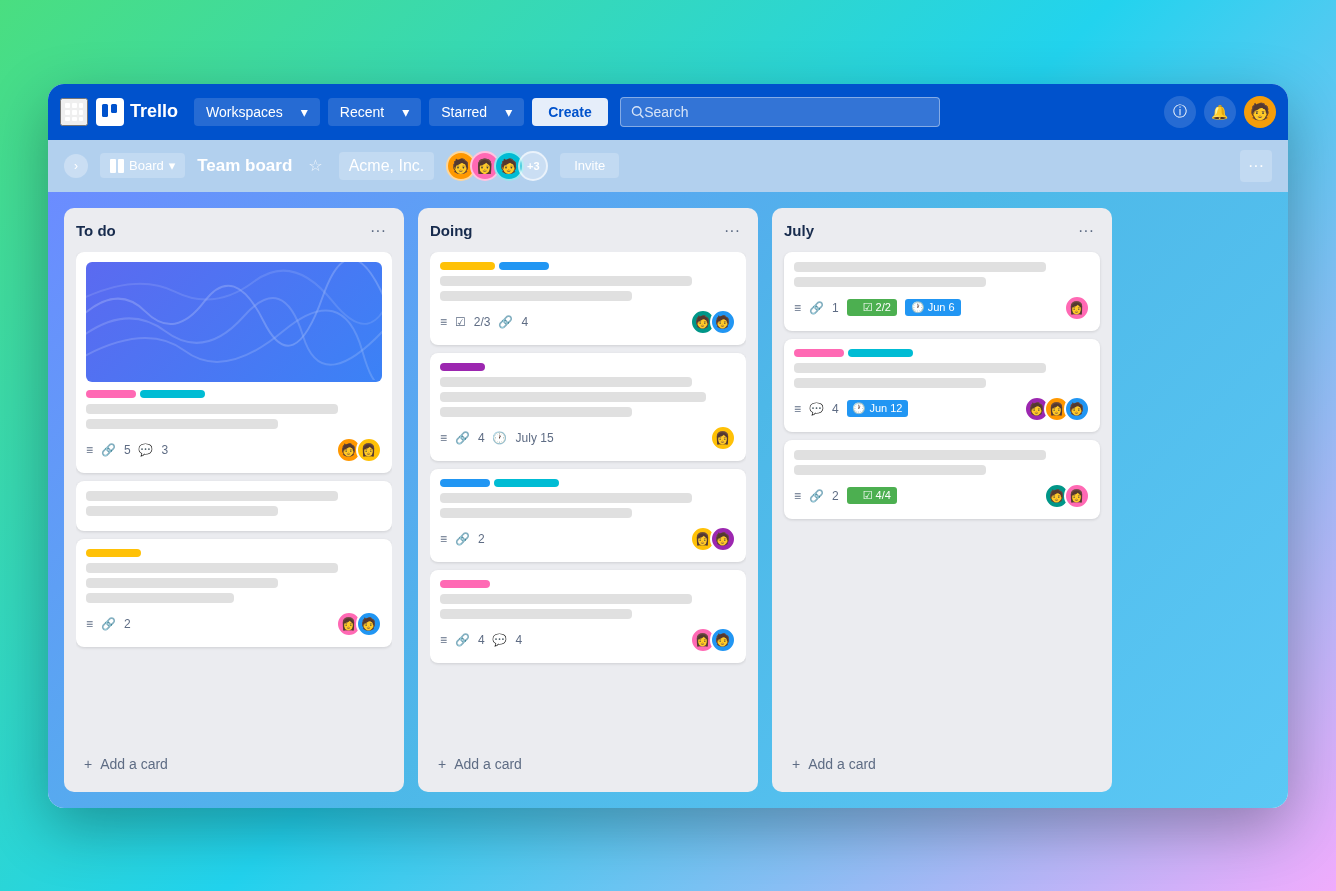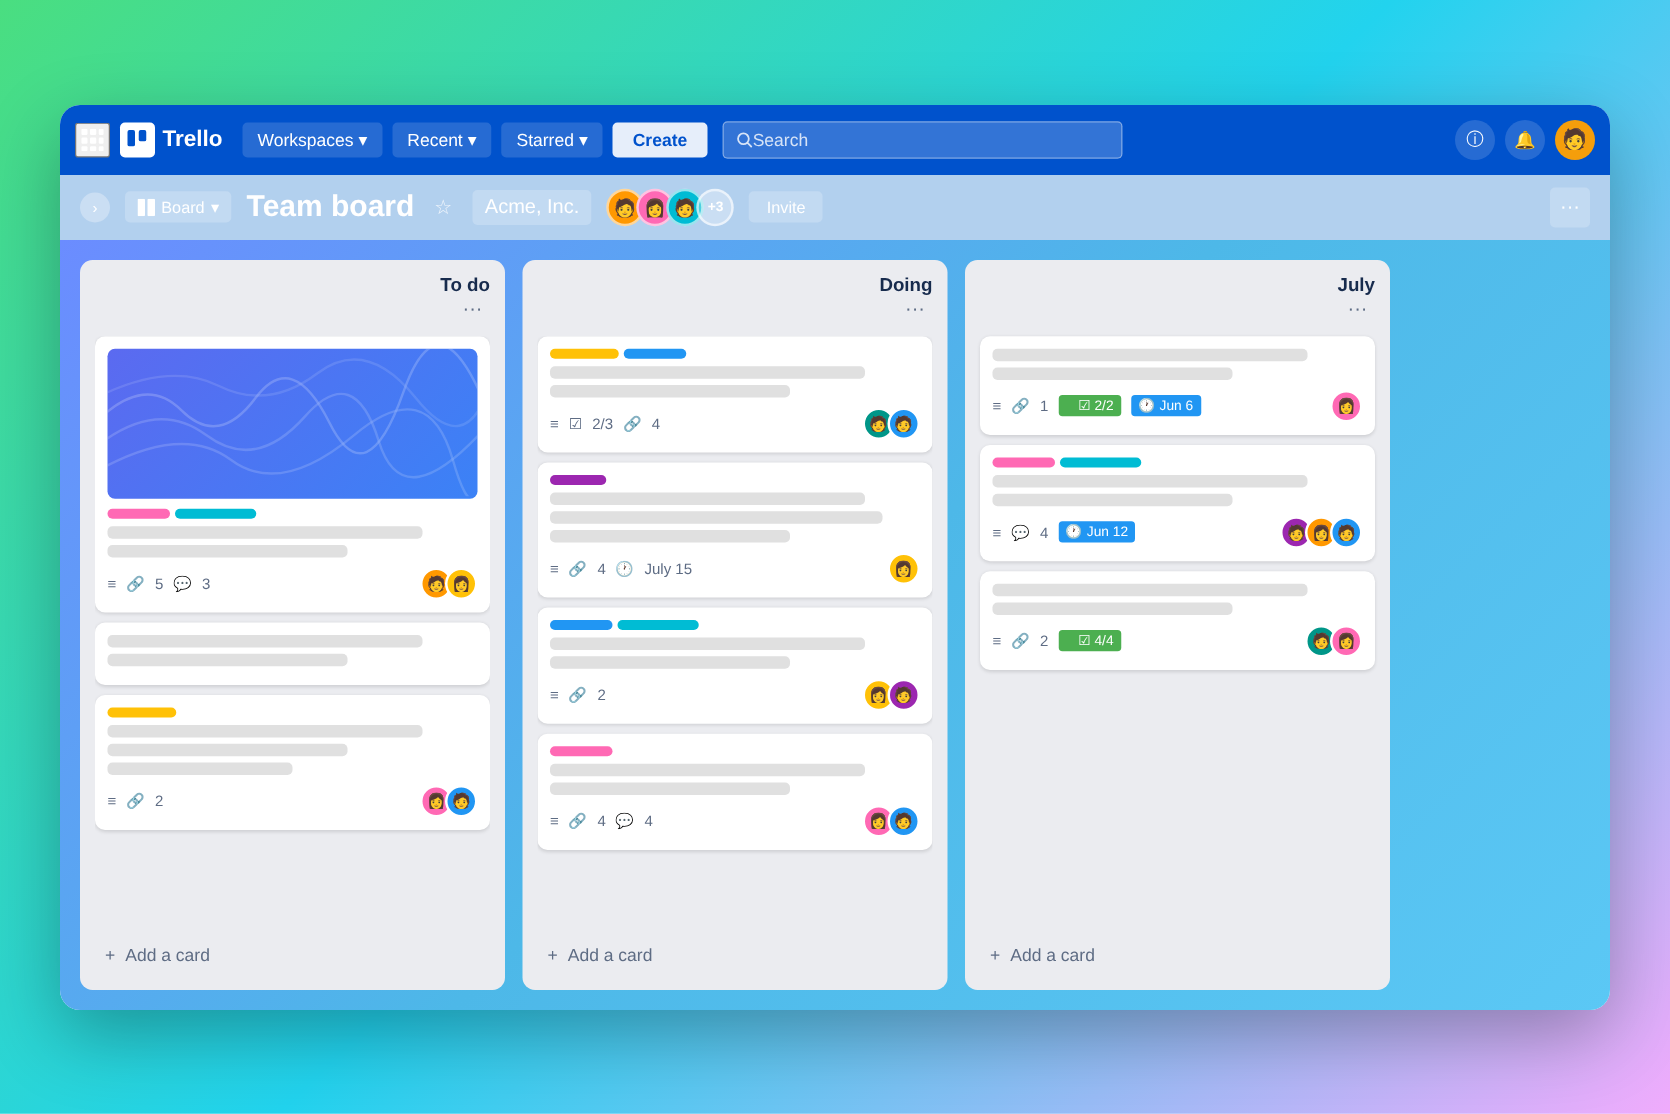--- a/index.html
+++ b/index.html
@@ -52,21 +52,21 @@
     }
     .trello-logo-icon svg { width: 20px; height: 20px; }
     .nav-btn {
       background: rgba(255,255,255,0.15);
       border: none;
       color: #fff;
       padding: 6px 12px;
       border-radius: 4px;
       font-size: 14px;
       cursor: pointer;
-      display: flex; align-items: center; gap: 4px;
+      display: flex; align-items: center; gap: 18px;
       white-space: nowrap;
     }
     .nav-create {
       background: rgba(255,255,255,0.9);
       color: #0052cc;
       font-weight: 600;
       border: none;
       padding: 6px 16px;
       border-radius: 4px;
       font-size: 14px;
@@ -139,21 +139,21 @@
       border: none;
       color: #fff;
       padding: 5px 10px;
       border-radius: 4px;
       font-size: 13px;
       cursor: pointer;
       display: flex; align-items: center; gap: 5px; justify-content: flex-end;
     }
     .board-title {
       color: #fff;
-      font-size: 24px;
+      font-size: 17px;
       font-weight: 700;
     }
     .star-btn {
       background: none;
       border: none;
       color: rgba(255,255,255,0.8);
       cursor: pointer;
       font-size: 16px;
       padding: 4px;
     }
@@ -226,24 +226,23 @@
       flex-shrink: 0;
       background: #ebecf0;
       border-radius: 10px;
       padding: 12px;
       display: flex;
       flex-direction: column;
       max-height: 100%;
     }
     .column-header {
       display: flex;
-      align-items: flex-end;
+      align-items: center;
       justify-content: space-between;
       margin-bottom: 10px;
-      flex-direction: column;
     }
     .column-title {
       font-size: 15px;
       font-weight: 600;
       color: #172b4d;
     }
     .column-more {
       background: none;
       border: none;
       cursor: pointer;

